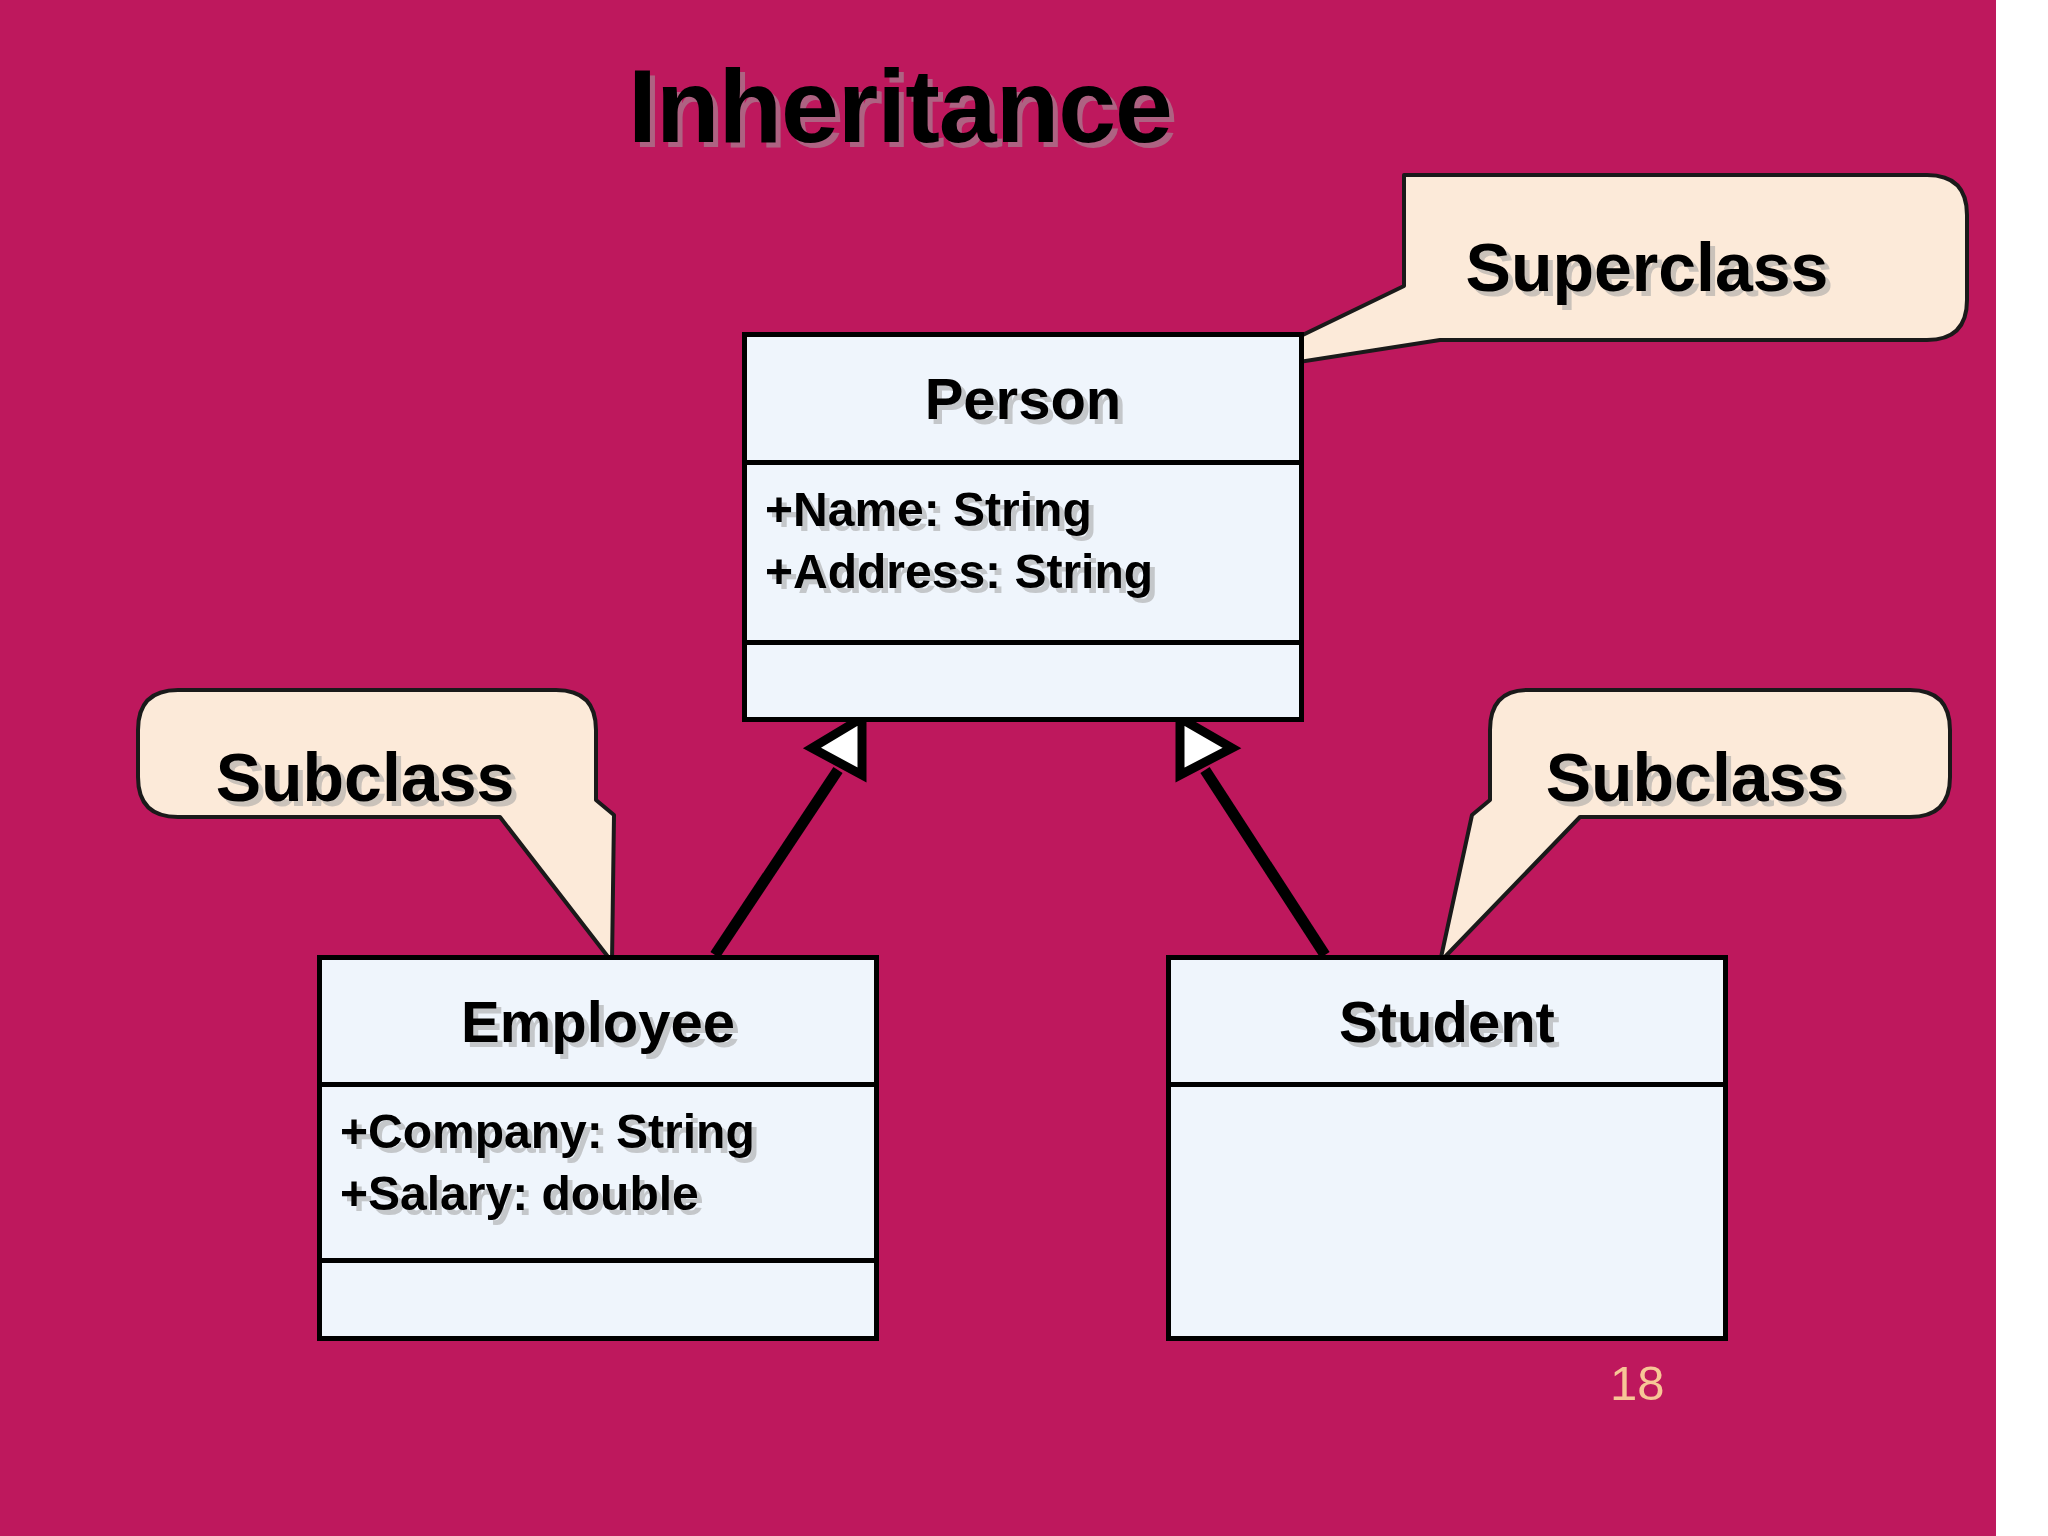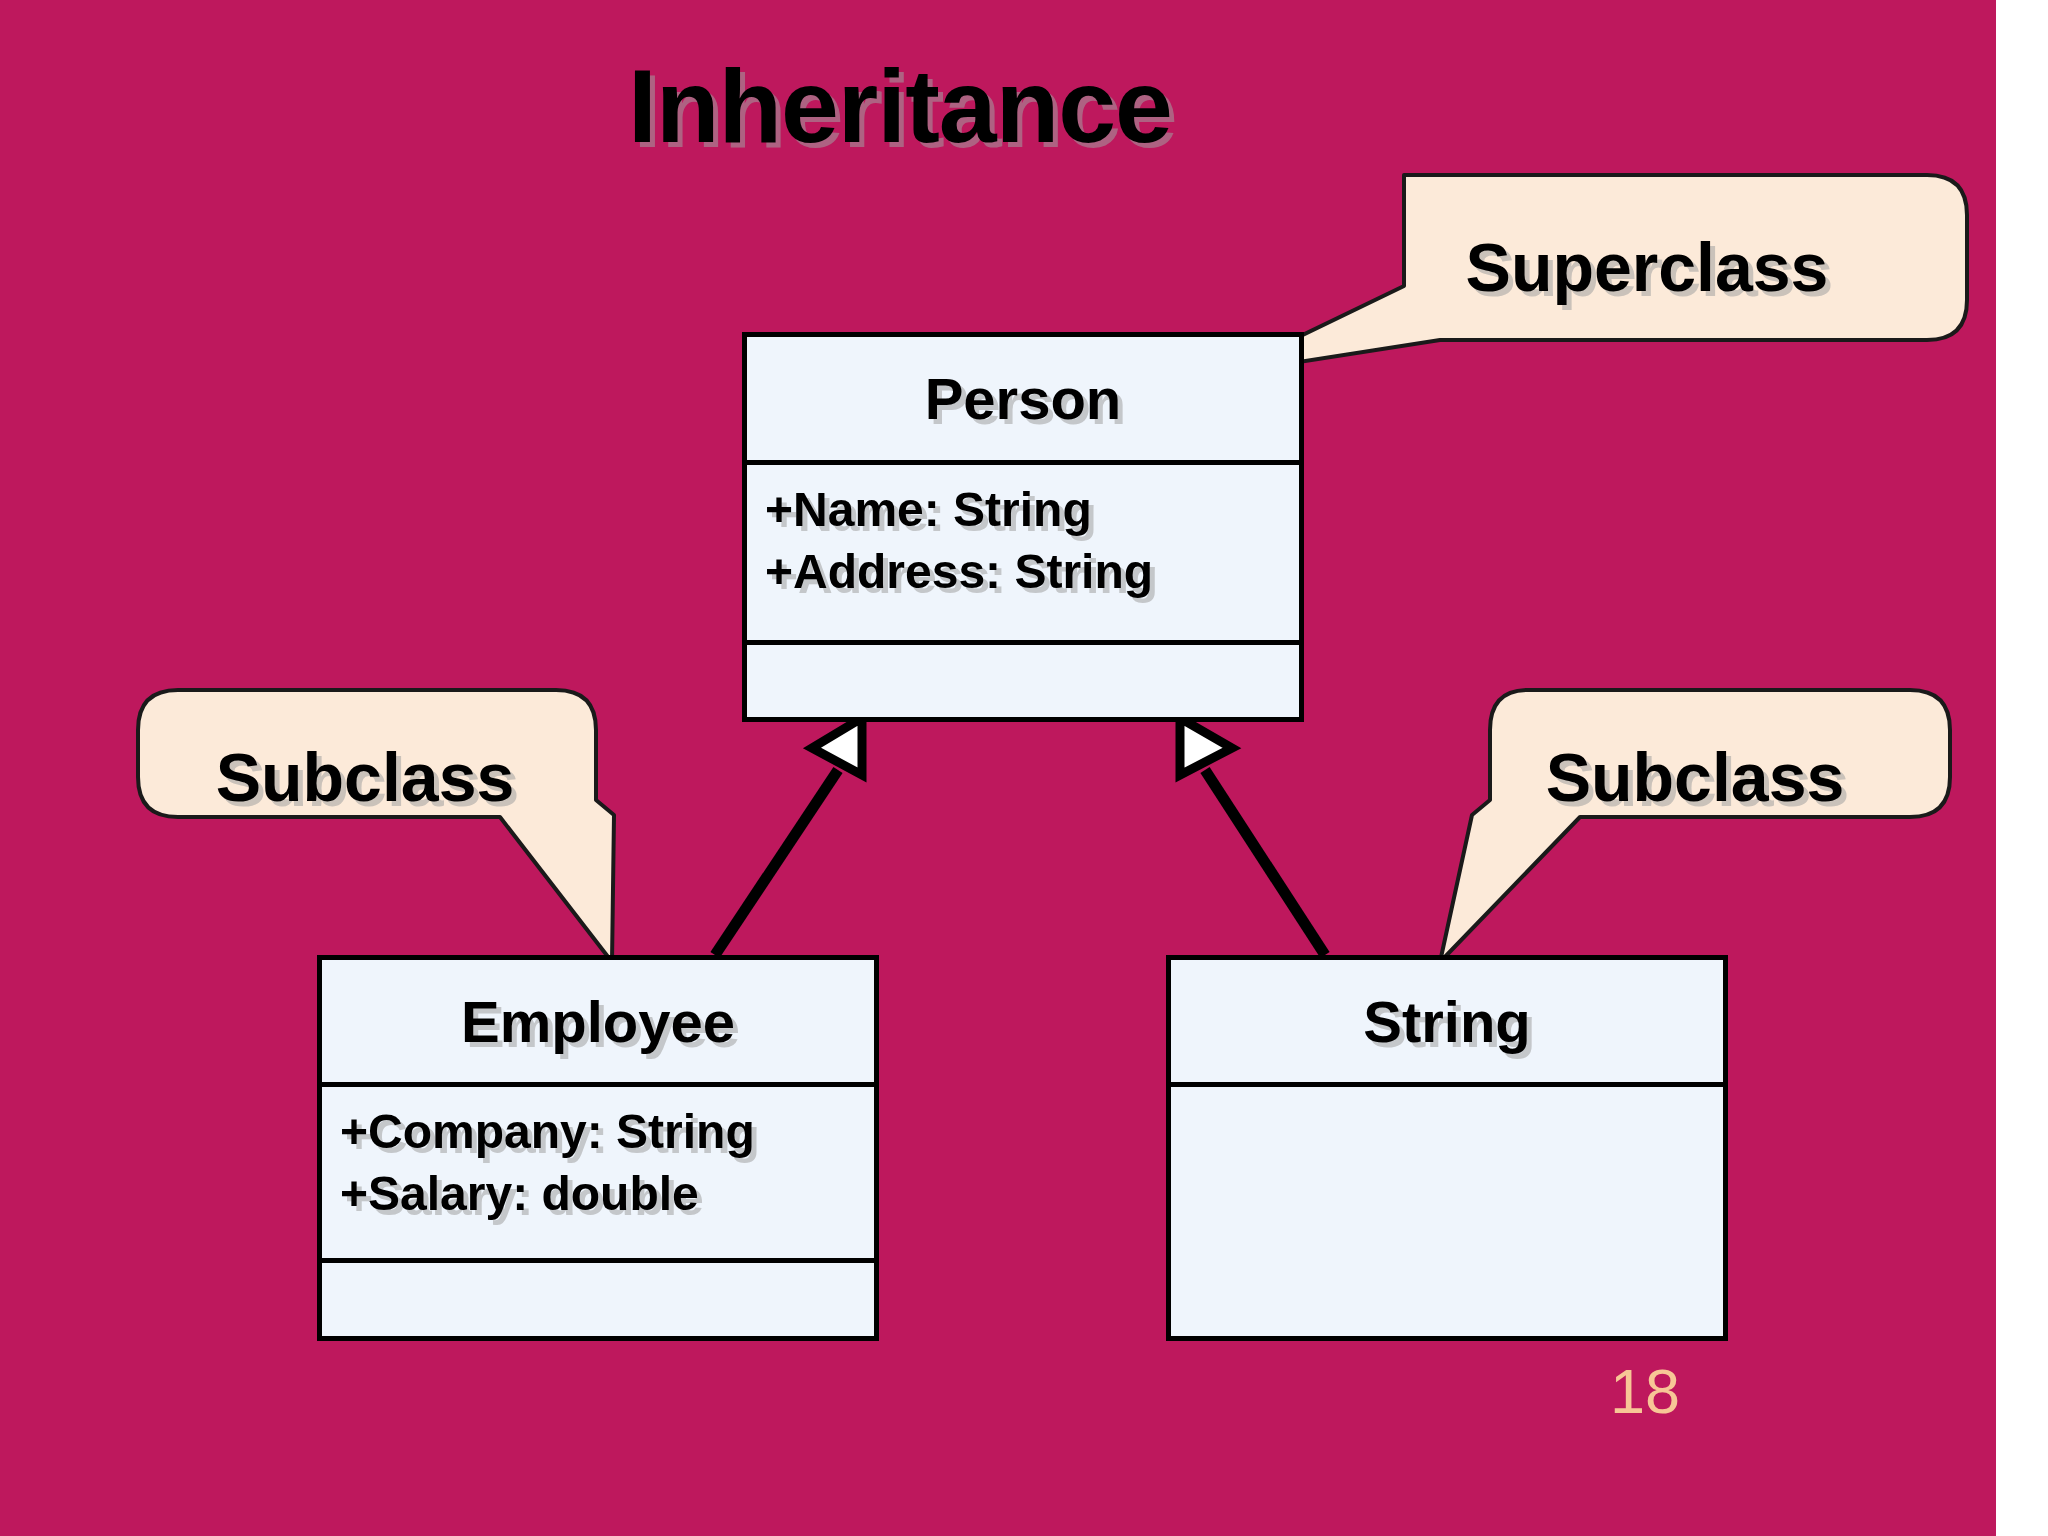--- a/index.html
+++ b/index.html
@@ -104,21 +104,21 @@
   }
   #label-superclass { left: 1397px; top: 205px; width: 500px; font-size: 68px; }
   #label-subclass-left { left: 140px; top: 715px; width: 450px; font-size: 68px; }
   #label-subclass-right { left: 1470px; top: 715px; width: 450px; font-size: 68px; }
 
   
   #page-number {
     position: absolute;
     left: 1610px;
     top: 1355px;
-    font-size: 63px;
+    font-size: 49px;
     font-weight: normal;
     color: #f7c696;
   }
 </style>
 </head>
 <body>
 
 <div id="slide">
 
   <svg id="vector-layer" viewBox="0 0 2048 1536">
@@ -192,21 +192,21 @@
   <div id="box-employee" class="uml-box">
     <div class="uml-name txt-shadow">Employee</div>
     <div class="uml-attrs">
       <div class="uml-attr-line txt-shadow">+Company: String</div>
       <div class="uml-attr-line txt-shadow">+Salary: double</div>
     </div>
     <div class="uml-ops"></div>
   </div>
 
   <div id="box-student" class="uml-box">
-    <div class="uml-name txt-shadow">String</div>
+    <div class="uml-name txt-shadow">Student</div>
     <div class="uml-ops"></div>
   </div>
 
   <div id="label-superclass" class="callout-label txt-shadow">Superclass</div>
 
   <div id="label-subclass-left" class="callout-label txt-shadow">Subclass</div>
 
   <div id="label-subclass-right" class="callout-label txt-shadow">Subclass</div>
 
   <div id="page-number">18</div>

